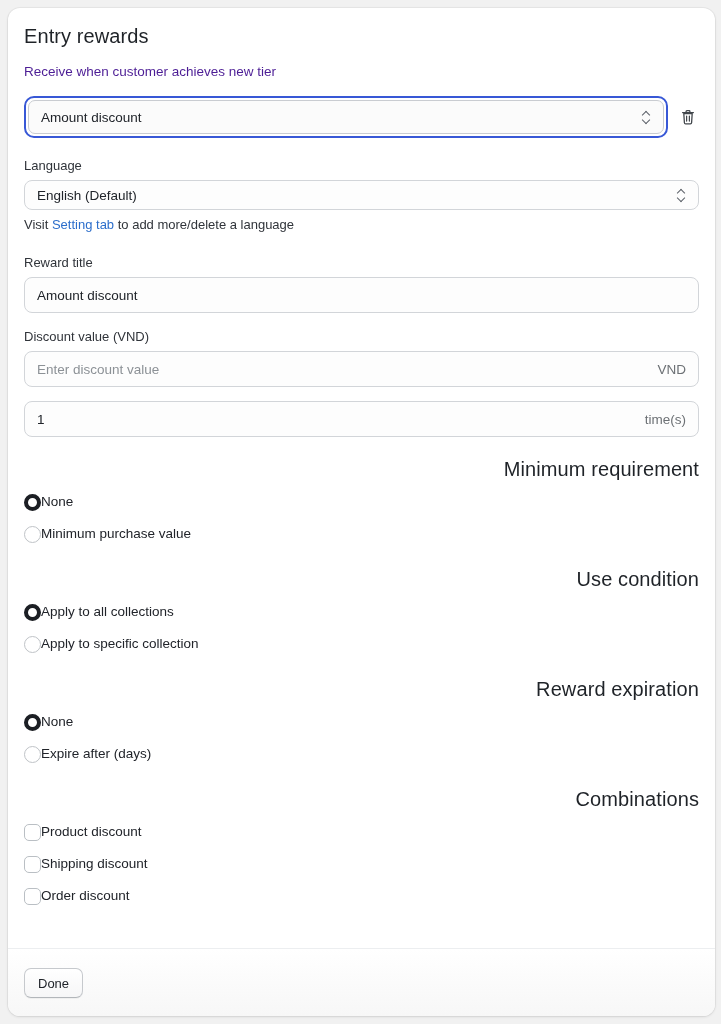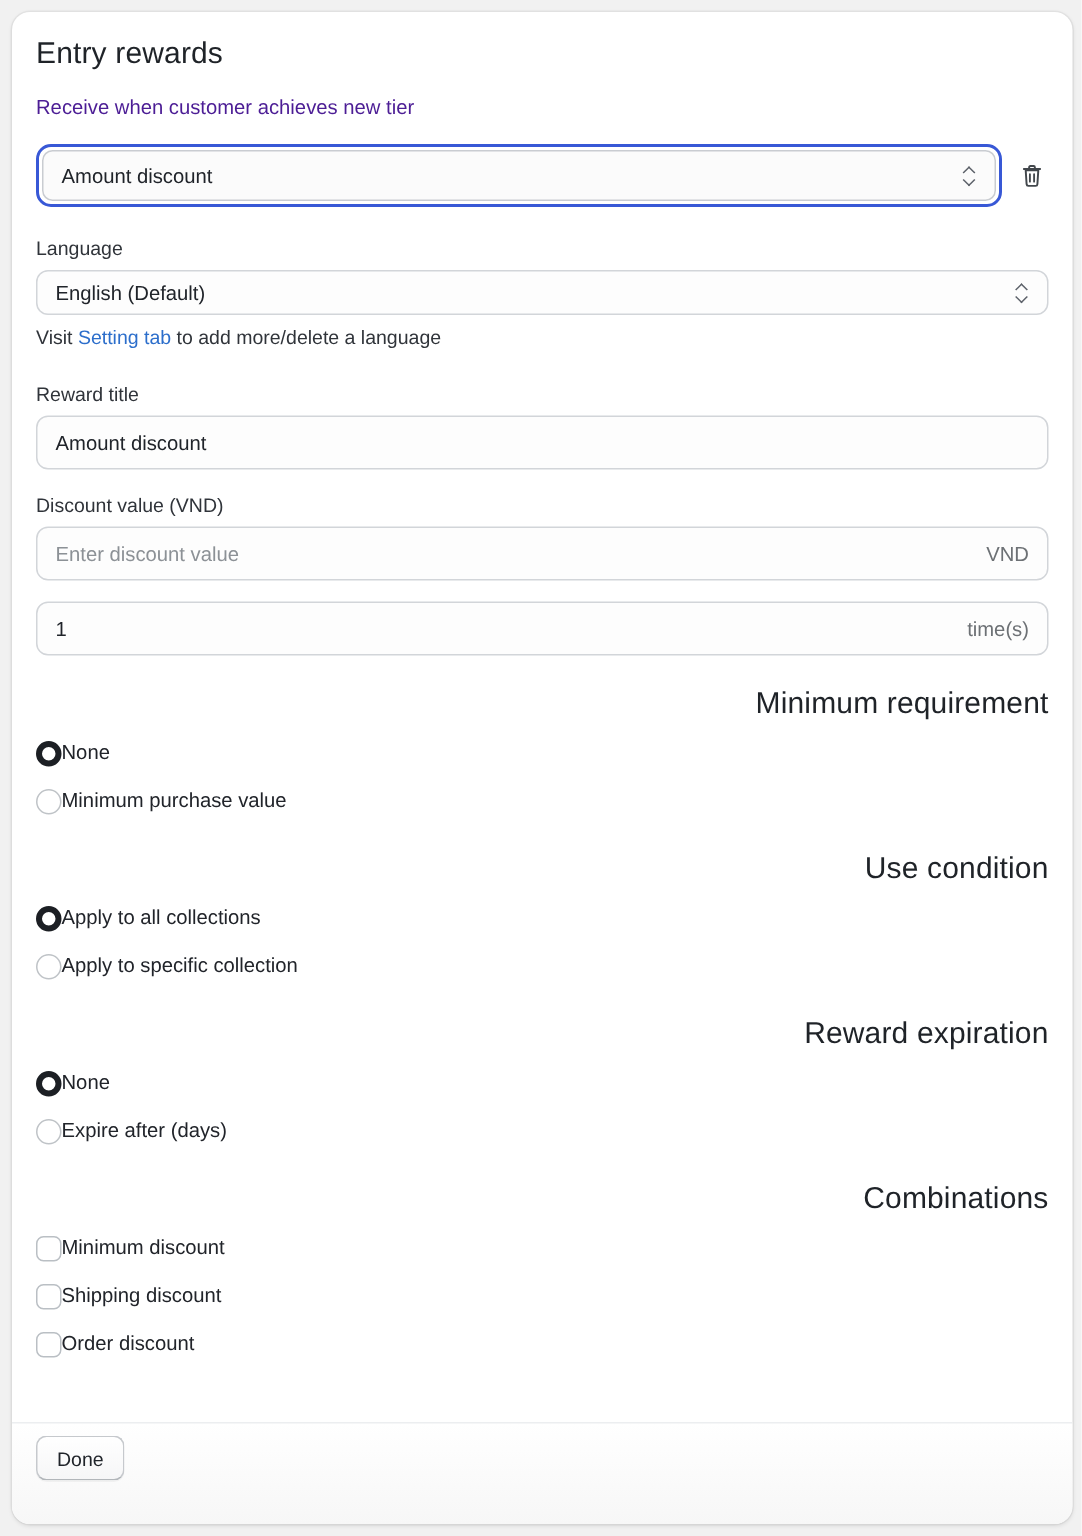--- a/index.html
+++ b/index.html
@@ -209,21 +209,21 @@
 
   
   .footer {
     position: absolute;
     left: 0;
     right: 0;
     bottom: 0;
     height: 68px;
     border-top: 1px solid #eceef0;
     background: linear-gradient(#ffffff, #f7f7f7);
-    padding: 8px 16px;
+    padding: 19px 16px;
   }
   .done-btn {
     display: inline-flex;
     align-items: center;
     justify-content: center;
     height: 30px;
     padding: 0 13px;
     border: 1px solid #c6c9cd;
     border-bottom-color: #b2b6ba;
     border-radius: 7px;
@@ -336,21 +336,21 @@
         <div class="opt-row">
           <span class="radio"></span>
           <span class="opt-label">Expire after (days)</span>
         </div>
       </div>
 
       <div class="group">
         <h3 class="section-title spaced">Combinations</h3>
         <div class="opt-row">
           <span class="cb"></span>
-          <span class="opt-label">Minimum discount</span>
+          <span class="opt-label">Product discount</span>
         </div>
         <div class="opt-row">
           <span class="cb"></span>
           <span class="opt-label">Shipping discount</span>
         </div>
         <div class="opt-row">
           <span class="cb"></span>
           <span class="opt-label">Order discount</span>
         </div>
       </div>

